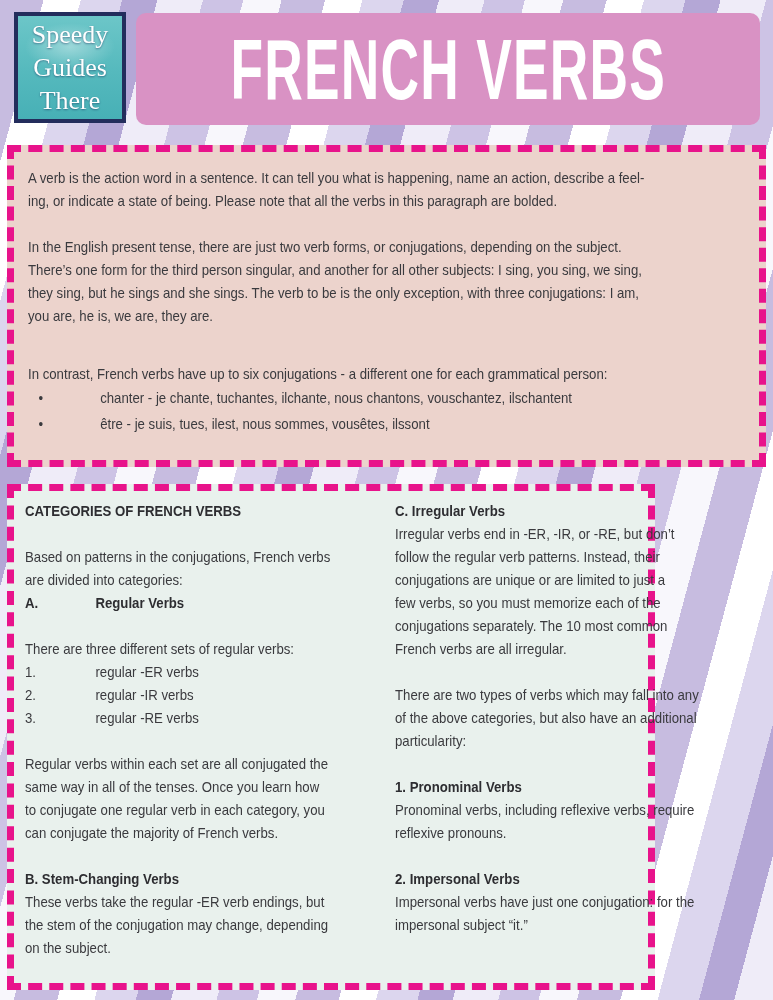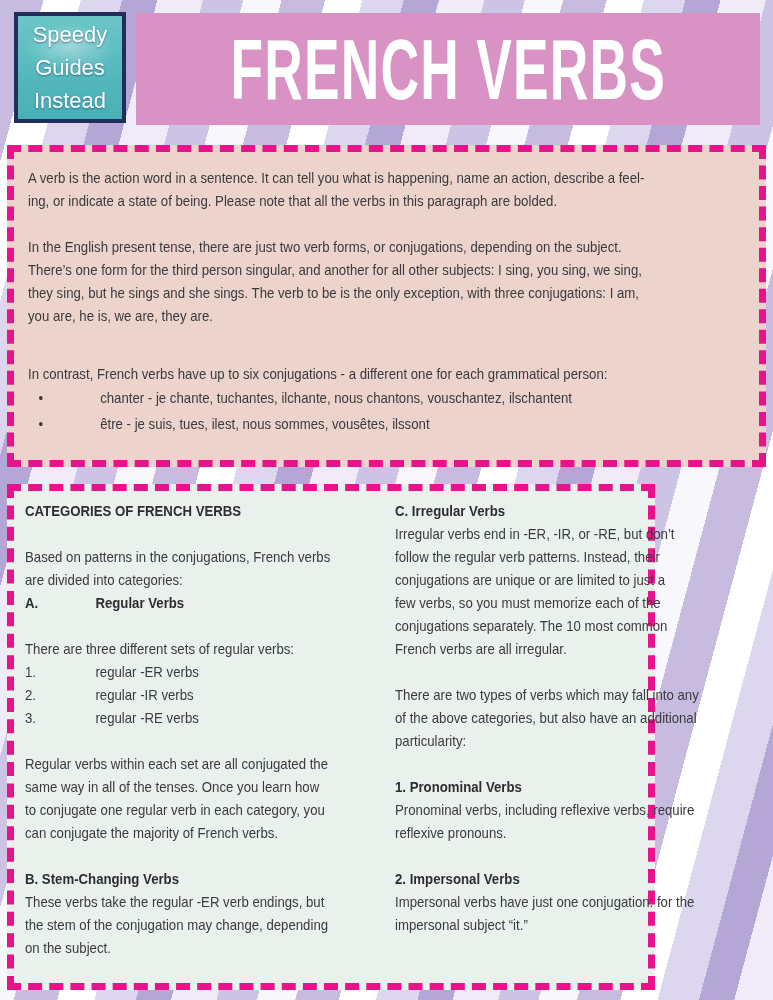--- a/index.html
+++ b/index.html
@@ -15,42 +15,42 @@
       #b4a7d6 118px, #b4a7d6 152px,
       #efecf8 152px, #efecf8 196px,
       #cdc3e5 196px, #cdc3e5 235px,
       #f8f7fc 235px, #f8f7fc 272px);
     font-family:"Liberation Sans", sans-serif;
   }
   
   .banner{
     position:absolute;left:136px;top:13px;width:624px;height:112px;
     background:#d992c4;
-    display:flex;align-items:center;justify-content:center;
+    display:flex;align-items:center;justify-content:center;border-radius:10px;
   }
   .banner-title{
     font-weight:bold;font-size:86px;line-height:1;
     color:#ffffff;letter-spacing:2px;white-space:nowrap;
     transform:scaleX(0.62);
   }
   .logo{
     position:absolute;left:14px;top:12px;width:112px;height:111px;
     box-sizing:border-box;border:4px solid #232d5c;
     background:linear-gradient(180deg,#6cc6c8 0%,#55b9bd 55%,#47b0b6 100%);
     display:flex;flex-direction:column;align-items:center;justify-content:center;
   }
   .logo-shine{
     position:absolute;left:0;top:0;right:0;bottom:0;
     background:radial-gradient(60% 32% at 50% 30%, rgba(255,255,255,0.38), rgba(255,255,255,0) 72%);
     pointer-events:none;
   }
   .logo-line{
     position:relative;
-    font-family:Liberation Sans, sans-serif;
-    font-size:22px;line-height:33px;color:#ffffff;
+    font-family:Liberation Serif, serif;
+    font-size:26px;line-height:33px;color:#ffffff;
     text-shadow:0 1px 2px rgba(10,20,70,0.45);
     white-space:nowrap;
   }
   
   .dash-box{
     position:absolute;box-sizing:border-box;
     border:7px dashed #e8138b;
   }
   .intro-box{left:7px;top:145px;width:759px;height:322px;background:#ecd3cc;padding:14px 14px 1px 14px;}
   .cat-box{left:7px;top:484px;width:648px;height:506px;background:#e9f1ed;padding:0;}
@@ -78,21 +78,21 @@
 <div class="page">
 
   <div class="banner">
     <div class="banner-title">FRENCH VERBS</div>
   </div>
 
   <div class="logo">
     <div class="logo-shine"></div>
     <div class="logo-line">Speedy</div>
     <div class="logo-line">Guides</div>
-    <div class="logo-line">Instead</div>
+    <div class="logo-line">There</div>
   </div>
 
   <div class="dash-box intro-box">
     <div class="condense">
       <p class="p">A verb is the action word in a sentence. It can tell you what is happening, name an action, describe a feel-
 ing, or indicate a state of being. Please note that all the verbs in this paragraph are bolded.</p>
       <div class="gap"></div>
       <p class="p">In the English present tense, there are just two verb forms, or conjugations, depending on the subject.
 There’s one form for the third person singular, and another for all other subjects: I sing, you sing, we sing,
 they sing, but he sings and she sings. The verb to be is the only exception, with three conjugations: I am,

